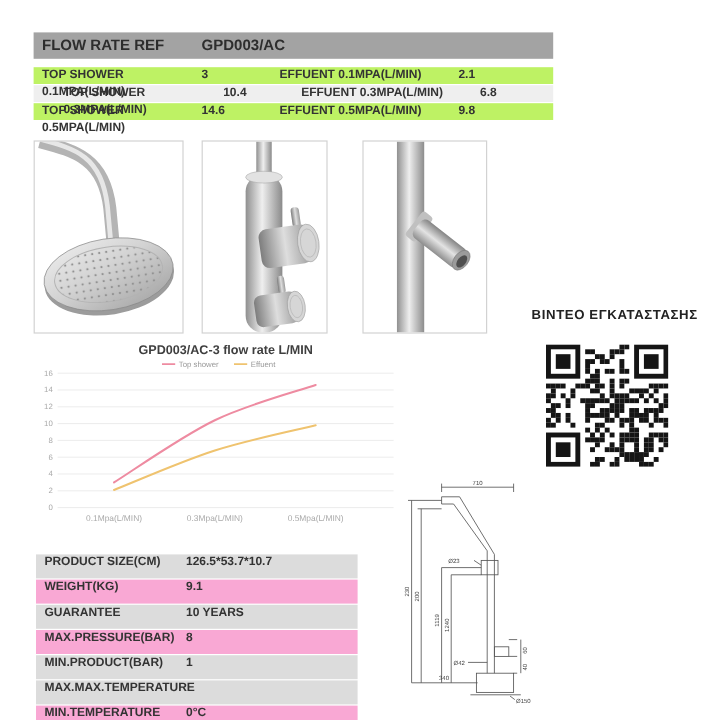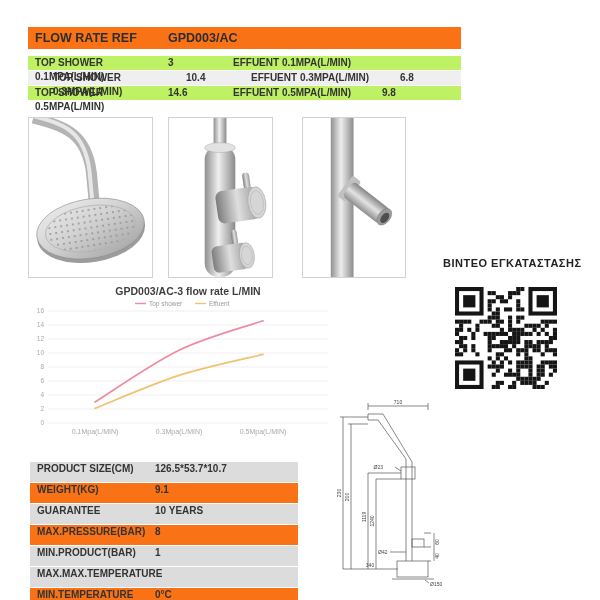--- a/index.html
+++ b/index.html
@@ -1,20 +1,20 @@
 <!DOCTYPE html>
 <html><head>
 <meta charset="utf-8">
 <style>
   html,body{margin:0;padding:0;background:#fff;}
   .canvas{position:relative;width:600px;height:600px;background:#fff;
           font-family:"Liberation Sans",sans-serif;overflow:hidden;}
   svg{font-family:"Liberation Sans",sans-serif;display:block;}
 
-  .hdr{position:absolute;left:28px;top:27px;width:433px;height:22px;background:#f97316;
+  .hdr{position:absolute;left:28px;top:27px;width:433px;height:22px;background:#a3a3a3;
        font-size:12.5px;font-weight:bold;color:#2d2d2d;line-height:22px;}
   .hdr .lab{position:absolute;left:7px;}
   .hdr .val{position:absolute;left:140px;}
 
   .flow{position:absolute;left:28px;top:56px;width:433px;font-size:10px;font-weight:bold;color:#333;}
   .flow .row{display:grid;grid-template-columns:140px 65px 149px 79px;height:14px;line-height:14px;margin-bottom:1px;}
   .flow .row.g{background:#bef264;}
   .flow .row.w{background:#efefef;padding-left:18px;}
   .flow .c1{padding-left:7px;}
 
@@ -25,41 +25,42 @@
   .photo svg{width:100%;height:100%;}
 
   .greek{position:absolute;left:443px;top:257px;font-size:11px;font-weight:600;color:#222;letter-spacing:0.5px;}
   .qr{position:absolute;left:455px;top:287px;width:102px;height:102px;}
 
   .chart{position:absolute;left:33px;top:282px;width:300px;height:162px;}
 
   .specs{position:absolute;left:30px;top:462px;width:268px;font-size:10px;font-weight:bold;color:#333;}
   .specs .row{display:grid;grid-template-columns:125px 143px;height:20px;line-height:14px;margin-bottom:1px;}
   .specs .row.g{background:#dcdcdc;}
-  .specs .row.w{background:#f97316;}
+  .specs .row.w{background:#f9a8d4;}
   .specs .lab{padding-left:7px;}
 
   .draw{position:absolute;left:335px;top:393px;width:115px;height:195px;}
   .draw text{font-size:5px;fill:#444;}
 </style>
 </head>
 <body>
 
 <div class="canvas">
 
   <div class="hdr">
     <span class="lab">FLOW RATE REF</span>
     <span class="val">GPD003/AC</span>
   </div>
 
   <div class="flow">
     <div class="row g">
       <span class="c1">TOP SHOWER 0.1MPA(L/MIN)</span>
       <span>3</span>
       <span>EFFUENT 0.1MPA(L/MIN)</span>
+      <span>2.1</span>
     </div>
     <div class="row w">
       <span class="c1">TOP SHOWER 0.3MPA(L/MIN)</span>
       <span>10.4</span>
       <span>EFFUENT 0.3MPA(L/MIN)</span>
       <span>6.8</span>
     </div>
     <div class="row g">
       <span class="c1">TOP SHOWER 0.5MPA(L/MIN)</span>
       <span>14.6</span>

